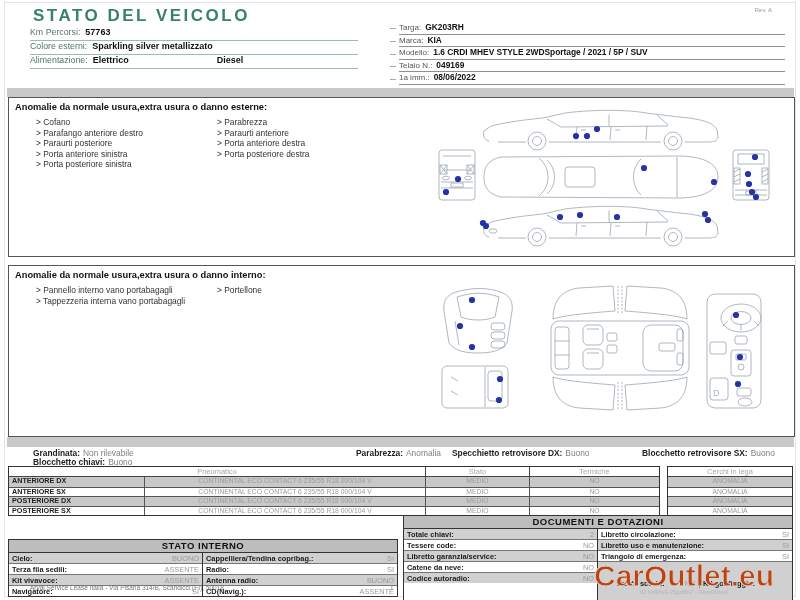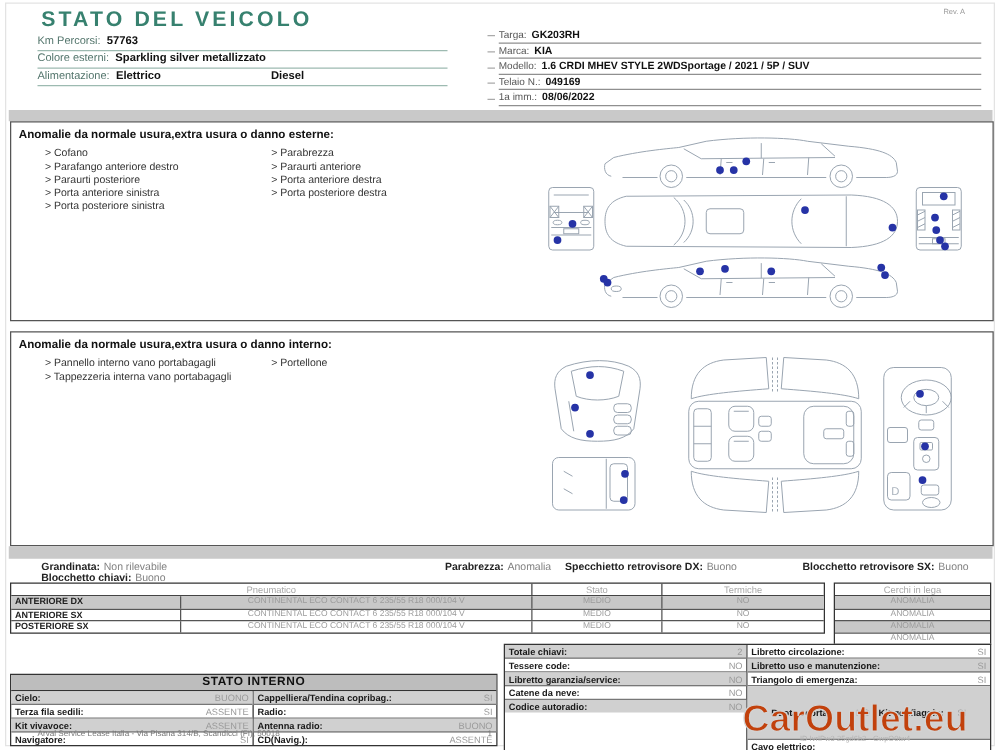--- a/index.html
+++ b/index.html
@@ -325,20 +325,26 @@
           <div class="c-spec">CONTINENTAL ECO CONTACT 6 235/55 R18 000/104 V</div>
           <div class="c-stato">MEDIO</div>
           <div class="c-term">NO</div>
         </div>
         <div class="trow">
           <div class="c-pos">ANTERIORE SX</div>
           <div class="c-spec">CONTINENTAL ECO CONTACT 6 235/55 R18 000/104 V</div>
           <div class="c-stato">MEDIO</div>
           <div class="c-term">NO</div>
         </div>
+        <div class="trow shade">
+          <div class="c-pos">POSTERIORE DX</div>
+          <div class="c-spec">CONTINENTAL ECO CONTACT 6 235/55 R18 000/104 V</div>
+          <div class="c-stato">MEDIO</div>
+          <div class="c-term">NO</div>
+        </div>
         <div class="trow">
           <div class="c-pos">POSTERIORE SX</div>
           <div class="c-spec">CONTINENTAL ECO CONTACT 6 235/55 R18 000/104 V</div>
           <div class="c-stato">MEDIO</div>
           <div class="c-term">NO</div>
         </div>
       </div>
   </div>
   <div class="tire-table" id="tire-cerchi">
     <div class="t-head">
@@ -396,20 +402,21 @@
           </div>
           <div class="kvrow">
             <b>CD(Navig.):</b>
             <span class="val">ASSENTE</span>
           </div>
         </div>
     </div>
   </div>
 
   <div class="sect" id="sect-doc">
+    <div class="sect-title">DOCUMENTI E DOTAZIONI</div>
     <div class="sect-cols">
       <div class="sect-col first">
           <div class="kvrow shade">
             <b>Totale chiavi:</b>
             <span class="val">2</span>
           </div>
           <div class="kvrow">
             <b>Tessere code:</b>
             <span class="val">NO</span>
           </div>

